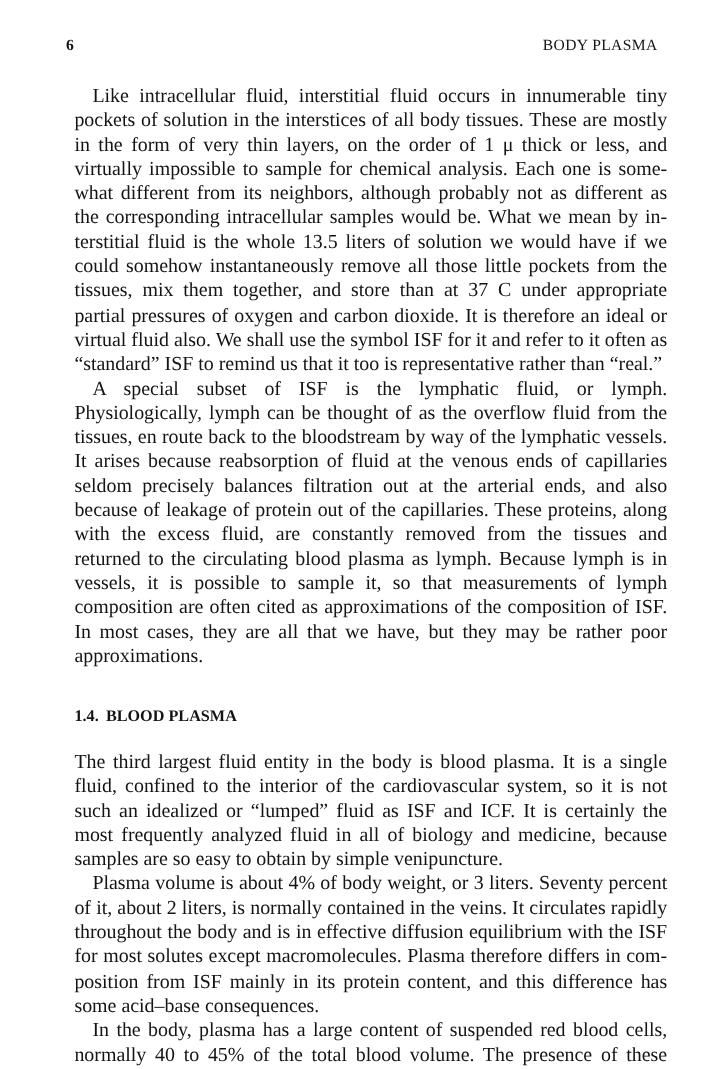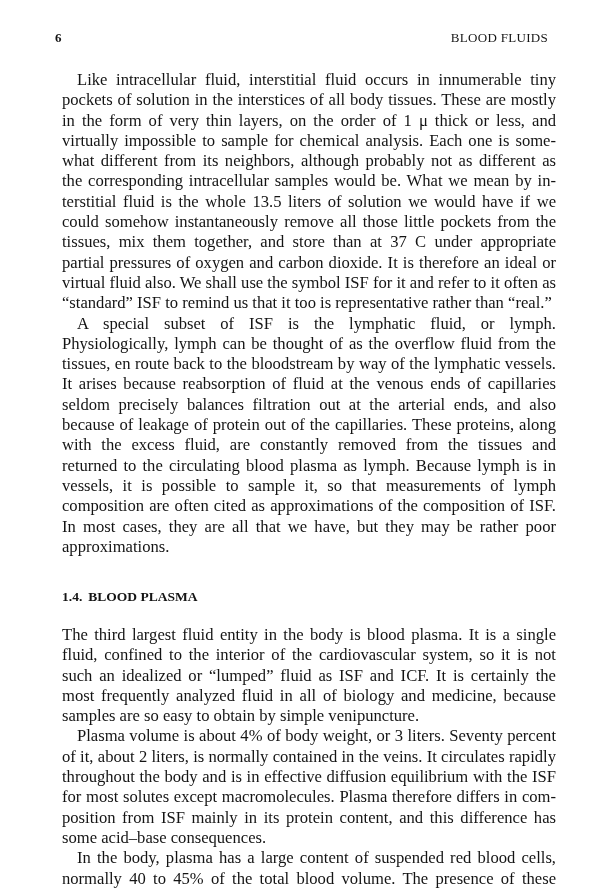--- a/index.html
+++ b/index.html
@@ -64,21 +64,21 @@
     }
     .heading-num {
       margin-right: 6px;
     }
   </style>
 </head>
 <body>
 
 <div class="running-head">
   <span class="page-number">6</span>
-  <span class="chapter-title">BLOOD FLUIDS</span>
+  <span class="chapter-title">BODY PLASMA</span>
 </div>
 
 <div class="text-block" style="top:70px;">
   <p>Like intracellular fluid, interstitial fluid occurs in innumerable tiny pockets of solution in the interstices of all body tissues. These are mostly in the form of very thin layers, on the order of 1 μ thick or less, and virtually impossible to sample for chemical analysis. Each one is some­what different from its neighbors, although probably not as different as the corresponding intracellular samples would be. What we mean by in­terstitial fluid is the whole 13.5 liters of solution we would have if we could somehow instantaneously remove all those little pockets from the tissues, mix them together, and store than at 37 C under appropriate partial pressures of oxygen and carbon dioxide. It is therefore an ideal or virtual fluid also. We shall use the symbol ISF for it and refer to it often as “standard” ISF to remind us that it too is representative rather than “real.”</p>
   <p>A special subset of ISF is the lymphatic fluid, or lymph. Physiologically, lymph can be thought of as the overflow fluid from the tissues, en route back to the bloodstream by way of the lymphatic vessels. It arises because reabsorption of fluid at the venous ends of capillaries seldom precisely balances filtration out at the arterial ends, and also because of leakage of protein out of the capillaries. These proteins, along with the excess fluid, are constantly removed from the tissues and returned to the cir­culating blood plasma as lymph. Because lymph is in vessels, it is possible to sample it, so that measurements of lymph composition are often cited as approximations of the composition of ISF. In most cases, they are all that we have, but they may be rather poor approximations.</p>
 </div>
 
 <h3 class="section-heading">
   <span class="heading-num">1.4.</span><span>BLOOD PLASMA</span>
 </h3>

